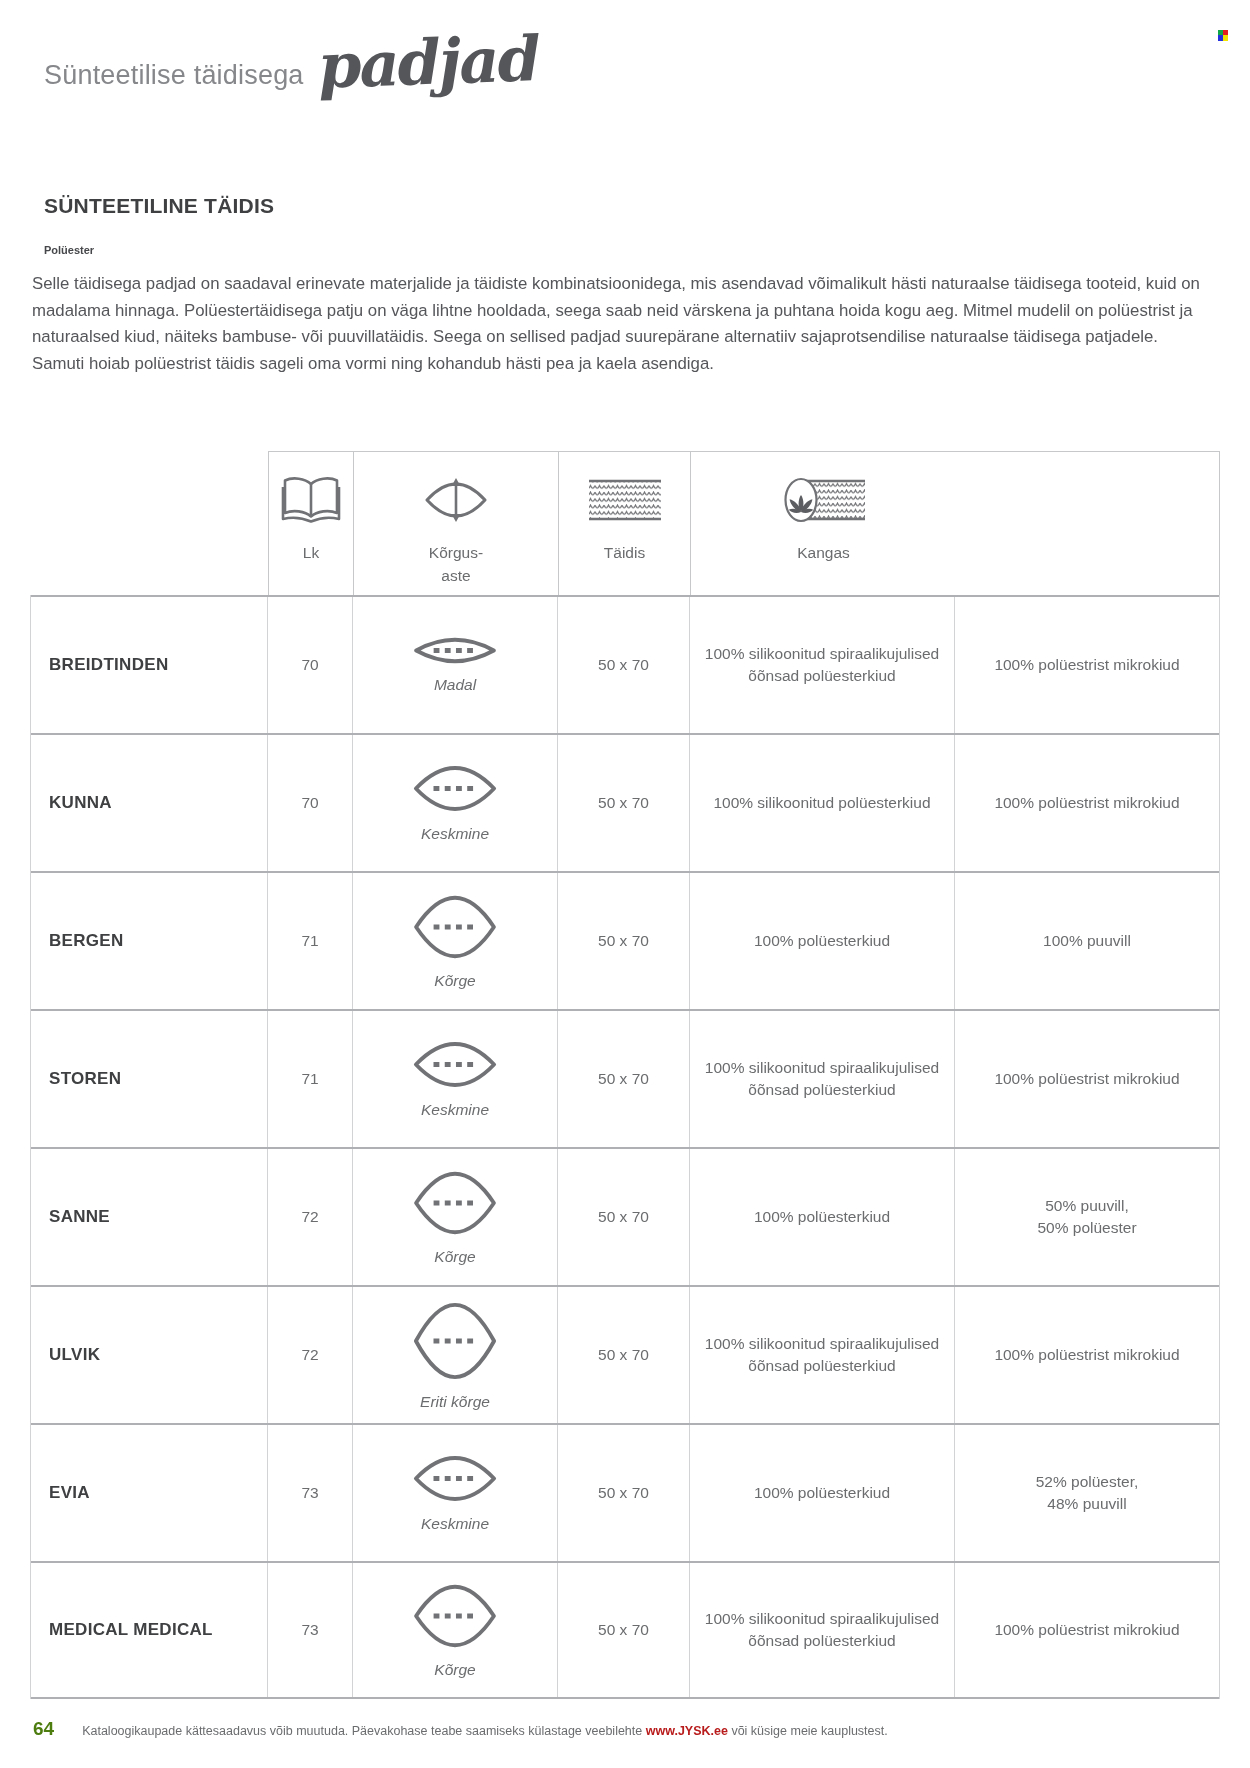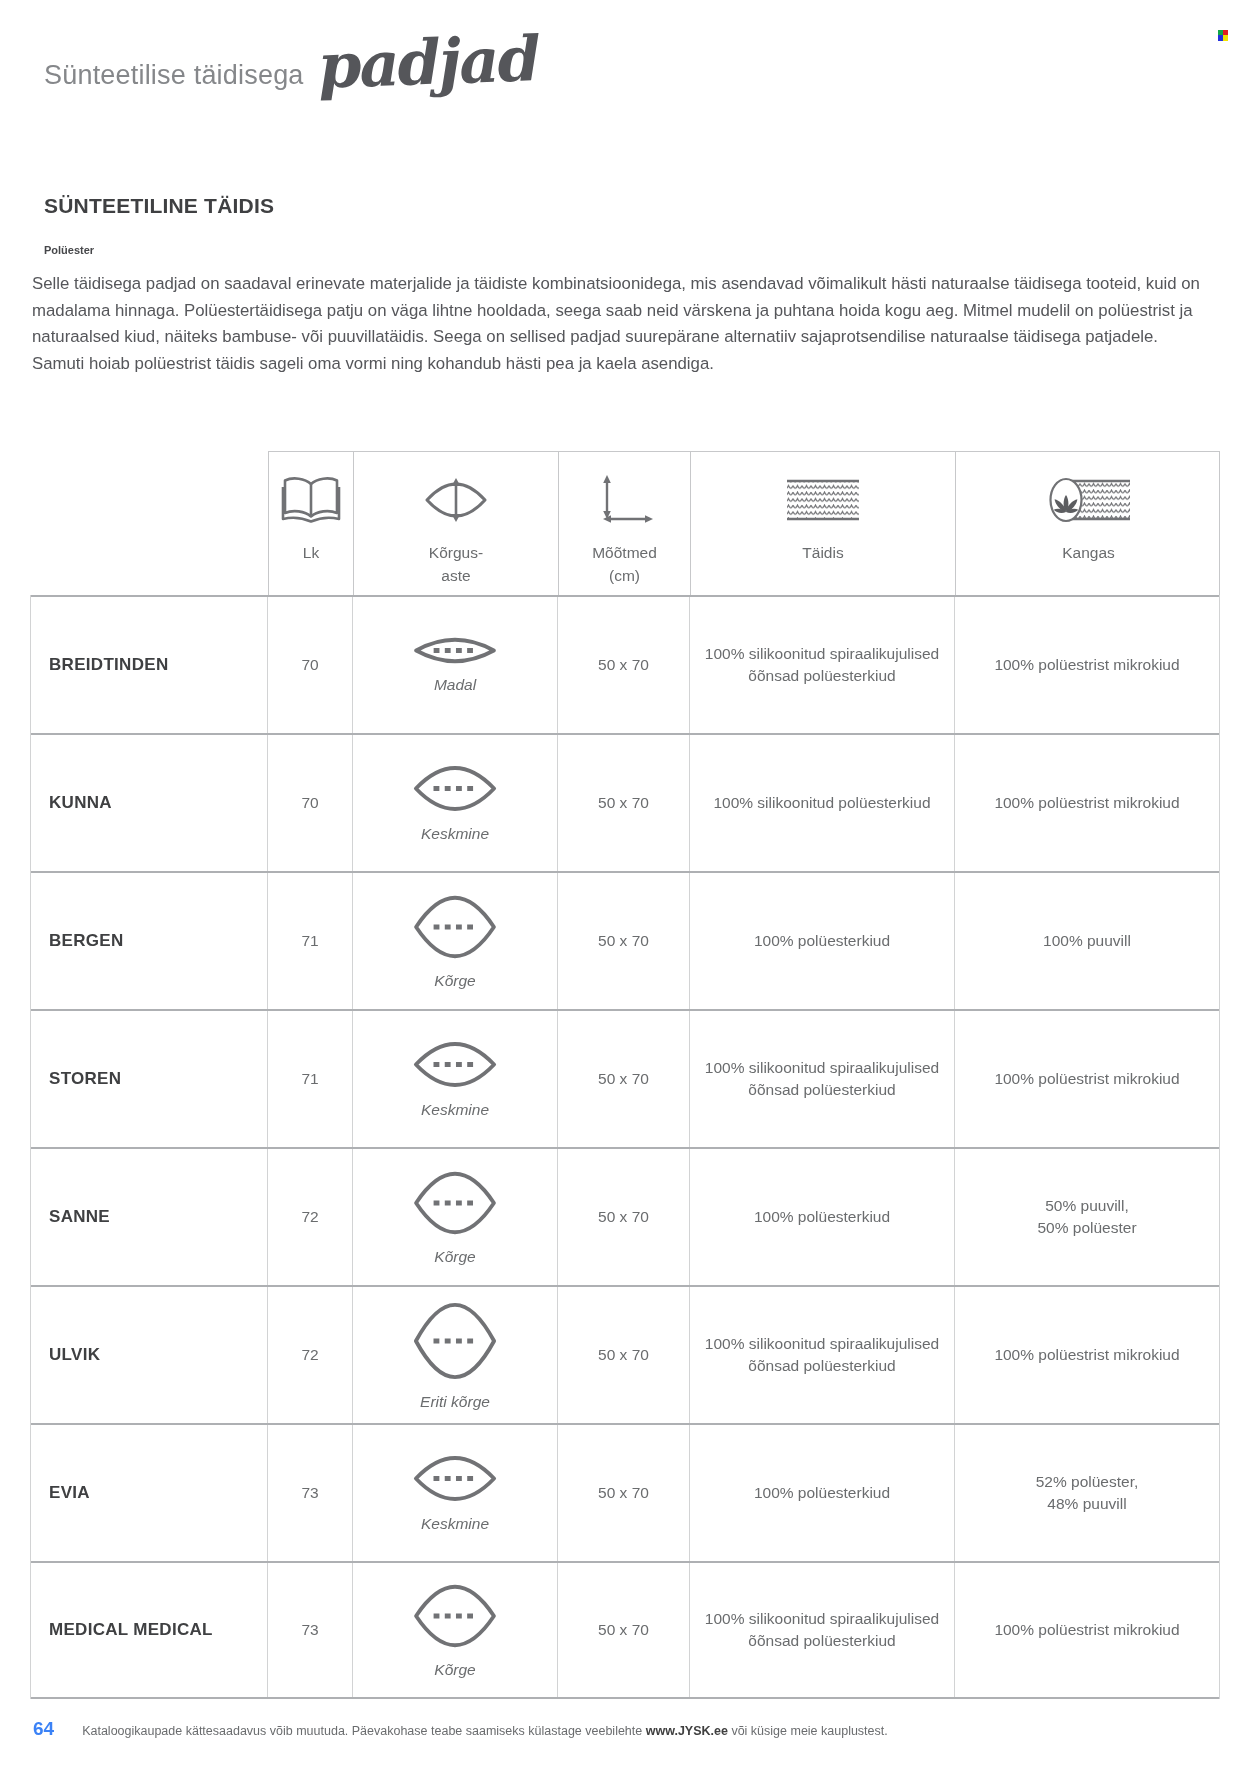--- a/index.html
+++ b/index.html
@@ -65,23 +65,23 @@
   .name-cell {
     justify-content:flex-start; padding-left:18px; text-align:left;
     font-size:17px; font-weight:bold; color:#3f4042; letter-spacing:0.3px; white-space:normal;
   }
   .height-cell { flex-direction:column; padding:0; }
   .height-label { margin-top:7px; font-size:15.5px; color:#6a6c6e;font-style:italic; }
   svg { display:block; }
   .stroke { fill:none; stroke:#717275; }
   
   .footer { position:absolute; left:33px; top:1718px; display:flex; align-items:baseline; }
-  .page-number { font-size:19px; font-weight:bold; color:#3b82f6; }
+  .page-number { font-size:19px; font-weight:bold; color:#4d7c0f; }
   .footnote { margin-left:28px; font-size:12.5px; color:#6a6c6e; }
-  .footnote b { color:#404040; }
+  .footnote b { color:#b91c1c; }
   .defs-svg { position:absolute; width:0; height:0; }
 </style>
 </head>
 <body>
 
 <svg class="defs-svg" aria-hidden="true">
   <defs>
     <pattern id="knit" width="9" height="6.5" patternUnits="userSpaceOnUse">
       <path d="M0 1.2 Q2.25 6.4 4.5 1.2 Q6.75 6.4 9 1.2" fill="none" stroke="#717275" stroke-width="1.3"></path>
     </pattern>
@@ -139,34 +139,20 @@
           <line class="stroke" stroke-width="2.6" x1="33" y1="9" x2="33" y2="41"></line>
           <path d="M33 3 L28.6 11 H37.4 Z" fill="#717275"></path>
           <path d="M33 47 L28.6 39 H37.4 Z" fill="#717275"></path>
         </svg>
       </div>
       <div class="h-label">Kõrgus-
 aste</div>
     </div>
     <div class="h-cell">
       <div class="h-icon-wrap">
-        <svg width="60" height="54" viewBox="0 0 60 54">
-          <line class="stroke" stroke-width="2.4" x1="12" y1="8" x2="12" y2="40"></line>
-          <path d="M12 2 L8.2 10 H15.8 Z" fill="#717275"></path>
-          <path d="M12 46 L8.2 38 H15.8 Z" fill="#717275"></path>
-          <line class="stroke" stroke-width="2.4" x1="14" y1="46" x2="52" y2="46"></line>
-          <path d="M8 46 L16 42.2 V49.8 Z" fill="#717275"></path>
-          <path d="M58 46 L50 42.2 V49.8 Z" fill="#717275"></path>
-        </svg>
-      </div>
-      <div class="h-label">Mõõtmed
-(cm)</div>
-    </div>
-    <div class="h-cell">
-      <div class="h-icon-wrap">
         <svg width="78" height="44" viewBox="0 0 78 44">
           <rect x="3" y="4" width="72" height="36" fill="url(#knit)"></rect>
           <line x1="3" y1="3" x2="75" y2="3" stroke="#717275" stroke-width="2.6"></line>
           <line x1="3" y1="41" x2="75" y2="41" stroke="#717275" stroke-width="2.6"></line>
         </svg>
       </div>
       <div class="h-label">Täidis</div>
     </div>
     <div class="h-cell">
       <div class="h-icon-wrap">

